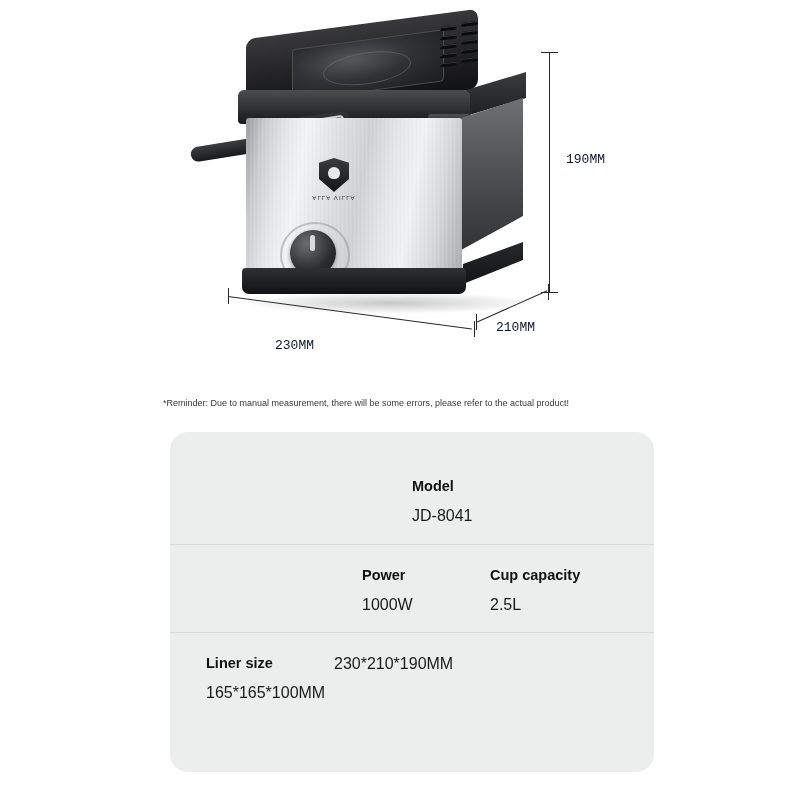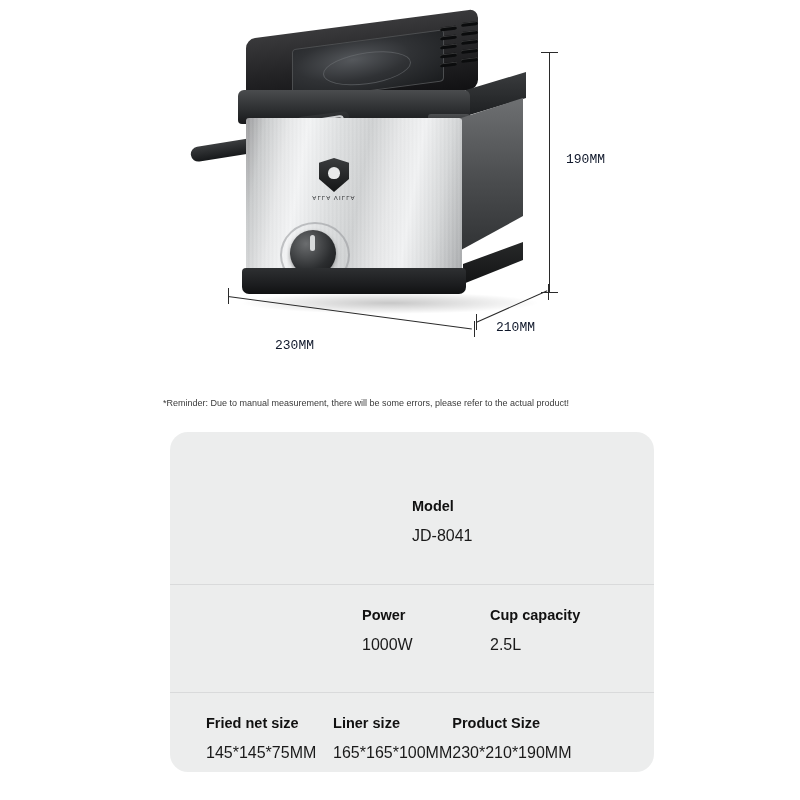--- a/index.html
+++ b/index.html
@@ -312,21 +312,20 @@
     height: 340px;
     background: #eceded;
     border-radius: 18px;
     padding: 0;
     box-sizing: border-box;
   }
   .spec-row {
     display: flex;
     box-sizing: border-box;
     padding: 0 36px;
-    margin-top: 20px;
   }
   .spec-row.r1 { padding-top: 46px; height: 112px; }
   .spec-row.r2 { height: 88px; border-top: 1px solid #d9dadb; padding-top: 22px; justify-content: flex-end; }
   .spec-row.r3 { height: 90px; border-top: 1px solid #d9dadb; padding-top: 22px; }
 
   .cell { }
   .cell .k {
     font-size: 14.5px;
     font-weight: bold;
     color: #111;
@@ -434,27 +433,22 @@
       <div class="k">Power</div>
       <div class="v">1000W</div>
     </div>
     <div class="cell c2">
       <div class="k">Cup capacity</div>
       <div class="v">2.5L</div>
     </div>
   </div>
 
   <div class="spec-row r3">
-    <div class="cell c1">
-      <div class="k">Fried net size</div>
-      <div class="v">145*145*75MM</div>
-    </div>
     <div class="cell c2">
       <div class="k">Liner size</div>
       <div class="v">165*165*100MM</div>
     </div>
     <div class="cell c3">
-      <div class="k">Product Size</div>
       <div class="v">230*210*190MM</div>
     </div>
   </div>
 
 </div>
 
 </body></html>

